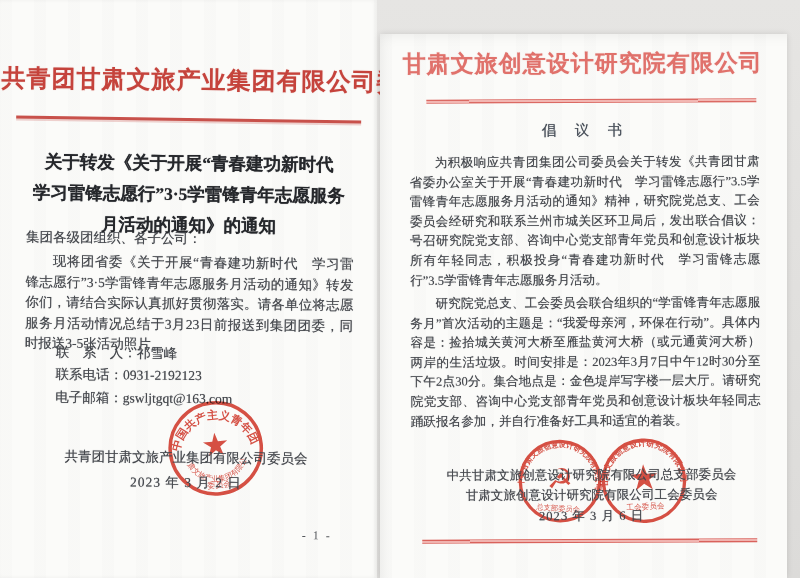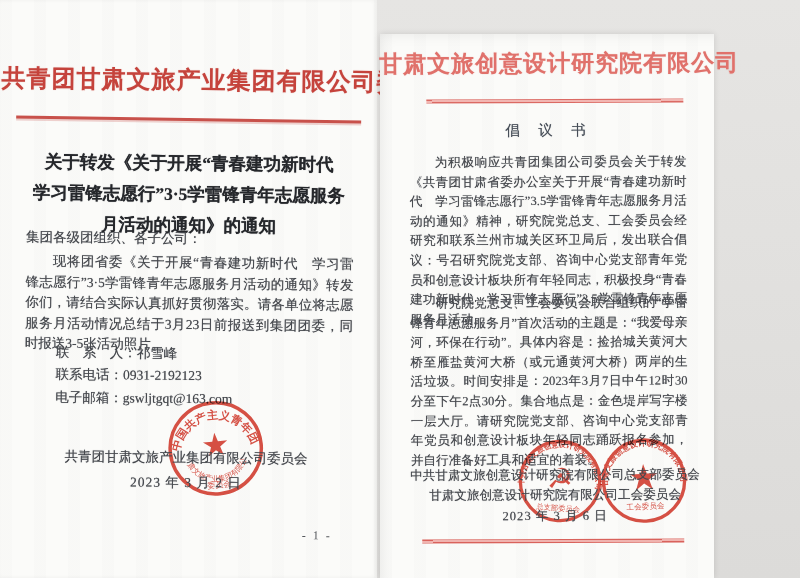--- a/index.html
+++ b/index.html
@@ -16,21 +16,21 @@
   }
   .page {
     position:absolute; background:#fbfbf9;
     background-image:repeating-linear-gradient(90deg, rgba(120,120,125,0.018) 0 12px, rgba(255,255,255,0) 12px 34px);
   }
   .page-left {
     left:0; top:0; width:377px; height:578px;
     box-shadow: inset -2px 0 4px rgba(0,0,0,0.05);
   }
   .page-right {
-    left:380px; top:34px; width:334px; height:544px;
+    left:380px; top:34px; width:407px; height:544px;
     box-shadow: 0 0 6px rgba(0,0,0,0.12), inset 8px 8px 16px -10px rgba(0,0,0,0.10);
   }
   .tilt-l { position:absolute; inset:0; transform:rotate(0.6deg); transform-origin:50% 40%; }
   .tilt-r { position:absolute; inset:0; transform:rotate(-0.25deg); transform-origin:50% 40%; }
 
   .org-header {
     position:absolute; left:0; right:0; text-align:center;
     font-weight:bold; letter-spacing:1px;
     text-shadow:0 0 1px rgba(200,70,65,0.45);
     white-space:nowrap;

